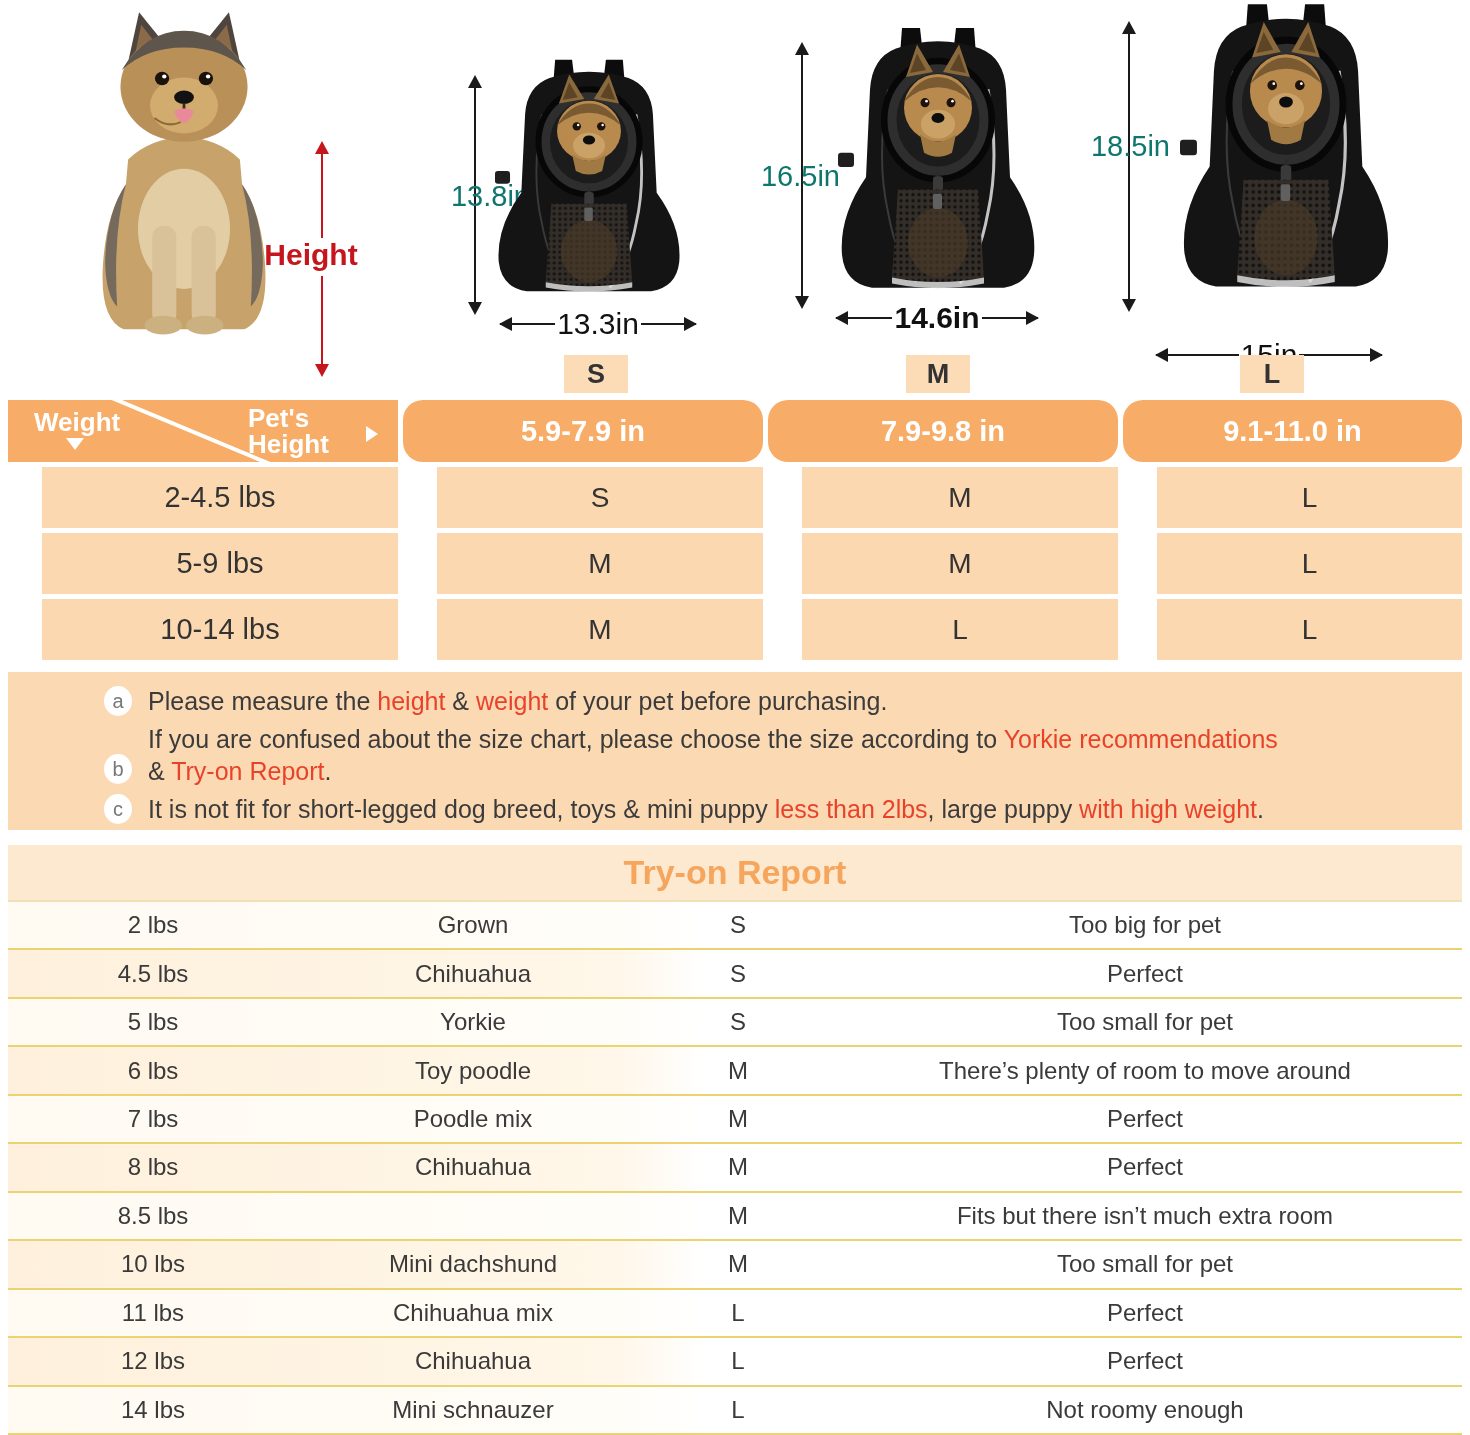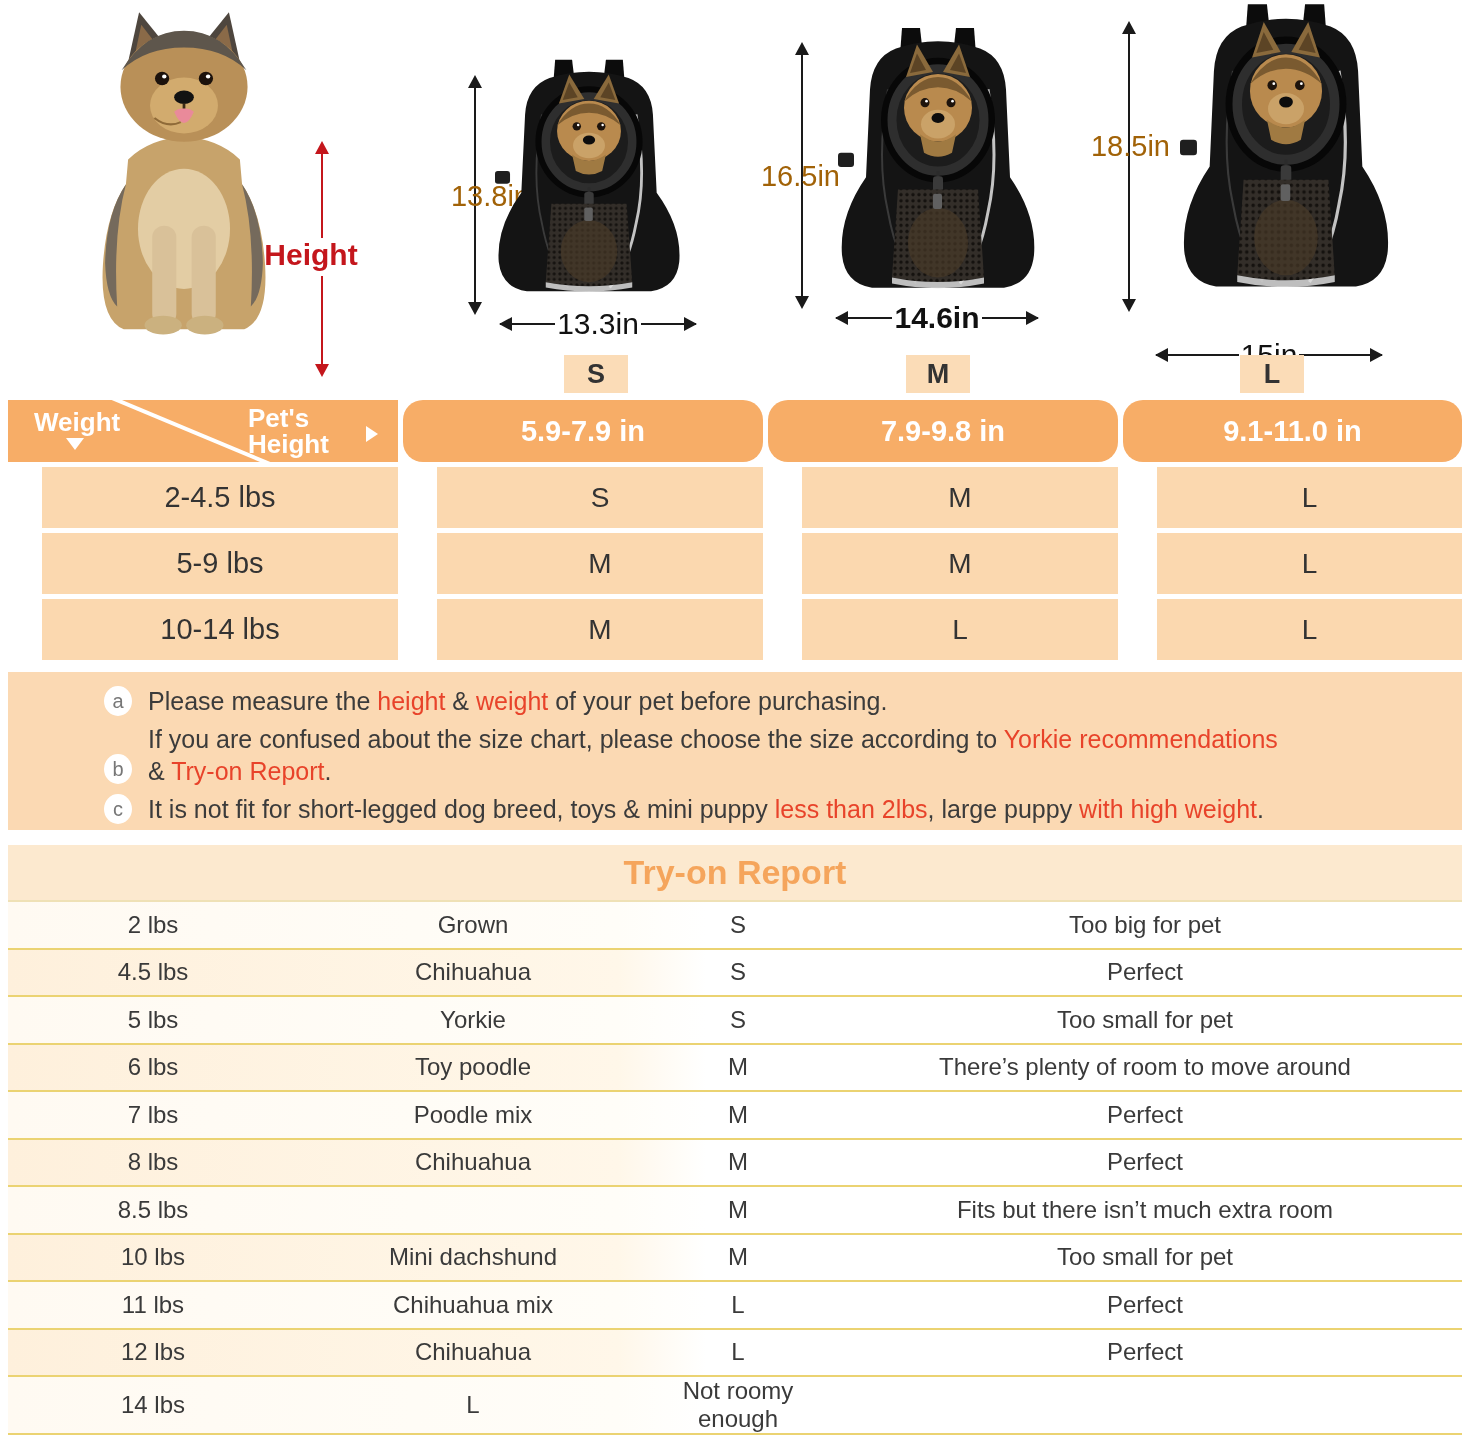--- a/index.html
+++ b/index.html
@@ -2,21 +2,21 @@
 <html><head>
 <meta charset="utf-8">
 <style>
   html,body{margin:0;padding:0;background:#fff;}
   body{font-family:"Liberation Sans","DejaVu Sans",sans-serif;}
   .canvas{position:relative;width:1470px;height:1435px;background:#fff;overflow:hidden;}
 
   
   .hero{position:absolute;left:0;top:0;width:1470px;height:398px;background:#fff;}
   .dog-photo{position:absolute;left:58px;top:6px;width:252px;height:342px;}
-  .dim-label{position:absolute;font-size:29px;color:#a16207;white-space:nowrap;}
+  .dim-label{position:absolute;font-size:29px;color:#0f766e;white-space:nowrap;}
   .dim-label.right{text-align:right;}
   .height-label{position:absolute;left:250px;top:238px;width:122px;text-align:center;
     font-size:30px;font-weight:bold;color:#c4161c;}
 
   
   .varrow{position:absolute;width:2px;background:#1a1a1a;}
   .varrow.red{background:#c4161c;}
   .varrow .ah-top,.varrow .ah-bot{position:absolute;left:-6px;width:0;height:0;
     border-left:7px solid transparent;border-right:7px solid transparent;}
   .varrow .ah-top{top:-11px;border-bottom:13px solid #1a1a1a;}
@@ -302,19 +302,20 @@
           <div>Perfect</div>
         </div>
         <div class="tr-row">
           <div>12 lbs</div>
           <div>Chihuahua</div>
           <div>L</div>
           <div>Perfect</div>
         </div>
         <div class="tr-row">
           <div>14 lbs</div>
+          <div>Mini schnauzer</div>
           <div>L</div>
           <div>Not roomy enough</div>
         </div>
       </div>
   </div>
 
 </div>
 
 </body></html>

